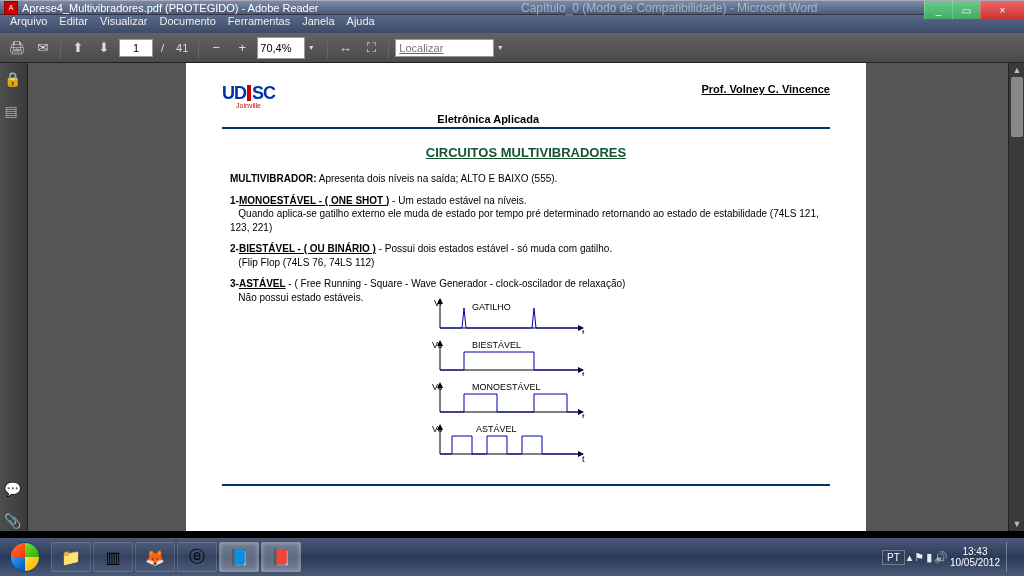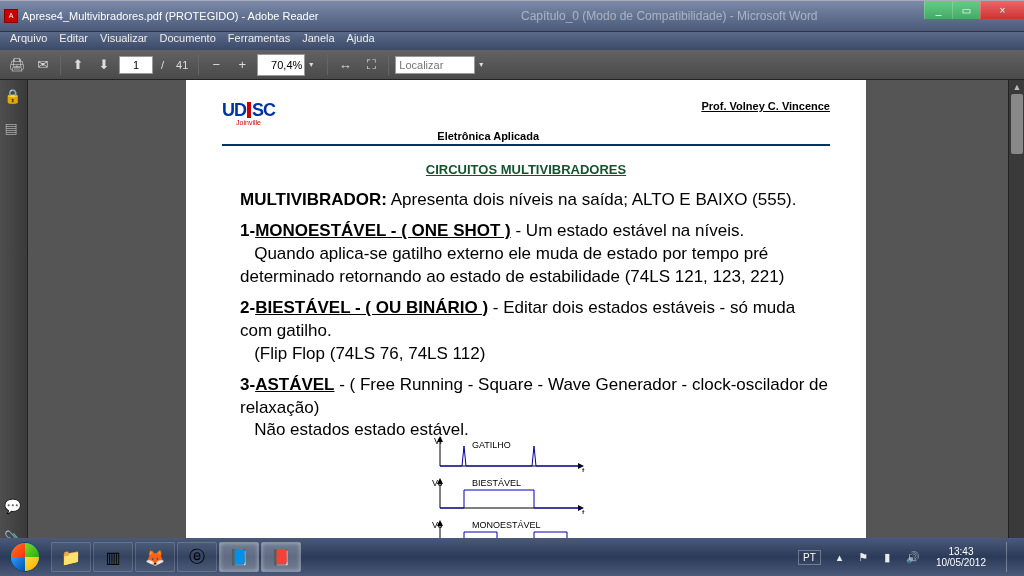--- a/index.html
+++ b/index.html
@@ -1,40 +1,40 @@
 <!DOCTYPE html>
 <html><head>
 <meta charset="utf-8">
 <style>
 * { margin:0; padding:0; box-sizing:border-box; font-family:"Segoe UI",Tahoma,sans-serif; }
 body { width:1024px; height:576px; overflow:hidden; background:#000; position:relative; }
 
 
-.titlebar { height:32px; background:linear-gradient(#7a8aa8,#4a5a78); display:flex; align-items:center; color:#fff; font-size:11px; padding:0 4px; position:relative; border-top:1px solid #aab; border-bottom:1px solid #334; }
+.titlebar { height:15px; background:linear-gradient(#7a8aa8,#4a5a78); display:flex; align-items:center; color:#fff; font-size:11px; padding:0 4px; position:relative; border-top:1px solid #aab; border-bottom:1px solid #334; }
 .titlebar .pdficon { width:14px; height:14px; background:#c00; border:1px solid #800; display:inline-block; margin-right:4px; font-size:7px; color:#fff; text-align:center; line-height:12px; }
 .titlebar .title-text { flex:0 0 auto; }
 .titlebar .bg-title { margin-left:auto; margin-right:auto; opacity:.45; font-size:12px; }
 .winbtns { position:absolute; right:0; top:0; display:flex; }
 .winbtn { width:28px; height:18px; display:flex; align-items:center; justify-content:center; font-size:10px; color:#fff; border-left:1px solid rgba(255,255,255,0.2); }
 .winbtn.min { background:linear-gradient(#6c8,#4a6); }
 .winbtn.max { background:linear-gradient(#6c8,#4a6); }
 .winbtn.close { background:linear-gradient(#e66,#c33); width:44px; }
 
 
 .menubar { height:18px; background:linear-gradient(#5a6a88,#3a4a68); display:flex; align-items:flex-start; padding:0 4px; font-size:11px; color:#eee; }
 .menubar span { padding:0 6px; cursor:default; }
 
 
 .toolbar { height:30px; background:linear-gradient(#626262,#4a4a4a); border-bottom:1px solid #222; display:flex; align-items:center; padding:0 6px; gap:4px; }
 .tbtn { width:22px; height:22px; display:flex; align-items:center; justify-content:center; border:1px solid transparent; border-radius:2px; color:#ddd; font-size:13px; cursor:default; }
 .tsep { width:1px; height:20px; background:#666; margin:0 2px; }
 .pageinput { width:34px; height:18px; font-size:11px; text-align:center; background:#fff; border:1px solid #999; }
 .pagecount { color:#ddd; font-size:11px; padding:0 4px; }
-.zoominput { width:48px; height:22px; font-size:11px; background:#fff; border:1px solid #999; text-align:right; padding:0 2px; }
-.searchinput { width:80px; height:18px; font-size:11px; background:#fff; border:1px solid #999; padding:0 3px; color:#666; }
+.zoominput { width:48px; height:22px; font-size:11px; background:#fff; border:1px solid #999; text-align:left; padding:0 2px; }
+.searchinput { width:99px; height:18px; font-size:11px; background:#fff; border:1px solid #999; padding:0 3px; color:#666;text-decoration:underline; }
 .dropbtn { width:12px; color:#ddd; font-size:8px; }
 
 
 .main { display:flex; height:468px; background:#555; }
 .sidebar { width:28px; background:linear-gradient(90deg,#4e4e4e,#3a3a3a); border-right:1px solid #222; display:flex; flex-direction:column; align-items:center; padding-top:8px; gap:14px; }
 .sidebar .sb-icon { width:18px; height:18px; color:#aaa; font-size:14px; cursor:default; }
 .sidebar .sb-icon.lock { color:#c9a437; }
 .sidebar .spacer { flex:1; }
 .sidebar .sb-icon.comment { color:#d6a300; }
 .sidebar .sb-icon.attach { color:#999; }
@@ -49,40 +49,40 @@
 
 
 .ph-header { display:flex; align-items:flex-start; border-bottom:2px solid #003366; padding-bottom:2px; }
 .logo { font-weight:bold; font-size:18px; color:#0033aa; letter-spacing:-1px; }
 .logo .esc { color:#0033aa; }
 .logo .bar { display:inline-block; width:4px; height:16px; background:#c00; margin:0 1px; vertical-align:-2px; }
 .logo-sub { font-size:7px; color:#c00; display:block; text-align:center; margin-top:-2px; }
 .hdr-center { flex:1; text-align:center; font-size:11px; font-weight:bold;margin-top:30px; }
 .hdr-right { font-size:11px; font-weight:bold;text-decoration:underline; }
 .page-title { color:#14532d; font-weight:bold; text-align:center; text-decoration:underline; font-size:13px; margin:16px 0 12px; }
-.para { font-size:17px; margin:8px 0 8px 18px; line-height:1.35; }
+.para { font-size:10px; margin:8px 0 8px 8px; line-height:1.35; }
 .para b { font-weight:bold; }
 .para .ul { text-decoration:underline; font-weight:bold; }
 .diagrams { margin-left:210px; margin-top:-14px; }
 .wave { margin:6px 0; }
 .wave svg { display:block; }
 .wave-label { font-size:9px; font-family:Arial; }
 .footer-line { border-top:2px solid #003366; margin-top:20px; }
 
 
 .taskbar { position:absolute; bottom:0; left:0; right:0; height:38px; background:linear-gradient(#4a5a78 0%,#2a3a58 50%,#4a5a78 100%); display:flex; align-items:center; padding:0 4px; }
 .start { width:42px; height:32px; border-radius:16px; display:flex; align-items:center; justify-content:center; margin-right:4px; }
 .start-orb { width:30px; height:30px; border-radius:50%; background:radial-gradient(circle at 30% 30%,#8cf,#05a); display:grid; grid-template:1fr 1fr/1fr 1fr; overflow:hidden; border:1px solid #047; }
 .start-orb div:nth-child(1){background:linear-gradient(135deg,#f73,#f30);border-radius:50% 0 0 0;}
 .start-orb div:nth-child(2){background:linear-gradient(135deg,#7d3,#3a0);border-radius:0 50% 0 0;}
 .start-orb div:nth-child(3){background:linear-gradient(135deg,#39f,#05a);border-radius:0 0 0 50%;}
 .start-orb div:nth-child(4){background:linear-gradient(135deg,#fd3,#fa0);border-radius:0 0 50% 0;}
 .tb-item { width:40px; height:30px; border:1px solid rgba(255,255,255,0.15); border-radius:2px; margin:0 1px; display:flex; align-items:center; justify-content:center; background:rgba(255,255,255,0.05); font-size:16px; }
 .tb-item.active { background:rgba(255,255,255,0.25); box-shadow:inset 0 0 4px rgba(255,255,255,0.4); }
-.tray { margin-left:auto; display:flex; align-items:center; gap:16px; color:#fff; font-size:10px; padding:0 6px; }
+.tray { margin-left:auto; display:flex; align-items:center; gap:2px; color:#fff; font-size:10px; padding:0 6px; }
 .tray .clock { text-align:center; line-height:1.1; }
 .tray-icon { font-size:11px; opacity:.9; }
 .langbox { border:1px solid rgba(255,255,255,0.3); padding:1px 4px; font-size:10px; }
 </style>
 </head>
 <body>
 
 <div class="titlebar">
   <span class="pdficon">A</span>
   <span class="title-text">Aprese4_Multivibradores.pdf (PROTEGIDO) - Adobe Reader</span>
@@ -152,27 +152,27 @@
       <div class="para">
         <b>MULTIVIBRADOR:</b><span> Apresenta dois níveis na saída; ALTO E BAIXO (555).</span>
       </div>
 
       <div class="para">
         <b>1-</b><span class="ul">MONOESTÁVEL - ( ONE SHOT )</span><span> - Um estado estável na níveis.</span><br>
         &nbsp;&nbsp;&nbsp;<span>Quando aplica-se gatilho externo ele muda de estado por tempo pré determinado retornando ao estado de estabilidade (74LS 121, 123, 221)</span>
       </div>
 
       <div class="para">
-        <b>2-</b><span class="ul">BIESTÁVEL - ( OU BINÁRIO )</span><span> - Editar dois estados estáveis - só muda com gatilho.</span><br>
+        <b>2-</b><span class="ul">BIESTÁVEL - ( OU BINÁRIO )</span><span> - Possui dois estados estável - só muda com gatilho.</span><br>
         &nbsp;&nbsp;&nbsp;<span>(Flip Flop (74LS 76, 74LS 112)</span>
       </div>
 
       <div class="para">
         <b>3-</b><span class="ul">ASTÁVEL</span><span> - ( Free Running - Square - Wave Generador - clock-oscilador de relaxação)</span><br>
-        &nbsp;&nbsp;&nbsp;<span>Não estados estado estável.</span>
+        &nbsp;&nbsp;&nbsp;<span>Não possui estado estáveis.</span>
       </div>
 
       <div class="diagrams">
 
         <div class="wave">
           <svg width="160" height="36">
             <text x="2" y="8" class="wave-label">Vi</text>
             <line x1="8" y1="2" x2="8" y2="30" stroke="#000"></line>
               <polygon points="8,0 5,6 11,6" fill="#000"></polygon>
             <line x1="8" y1="30" x2="150" y2="30" stroke="#000"></line>

